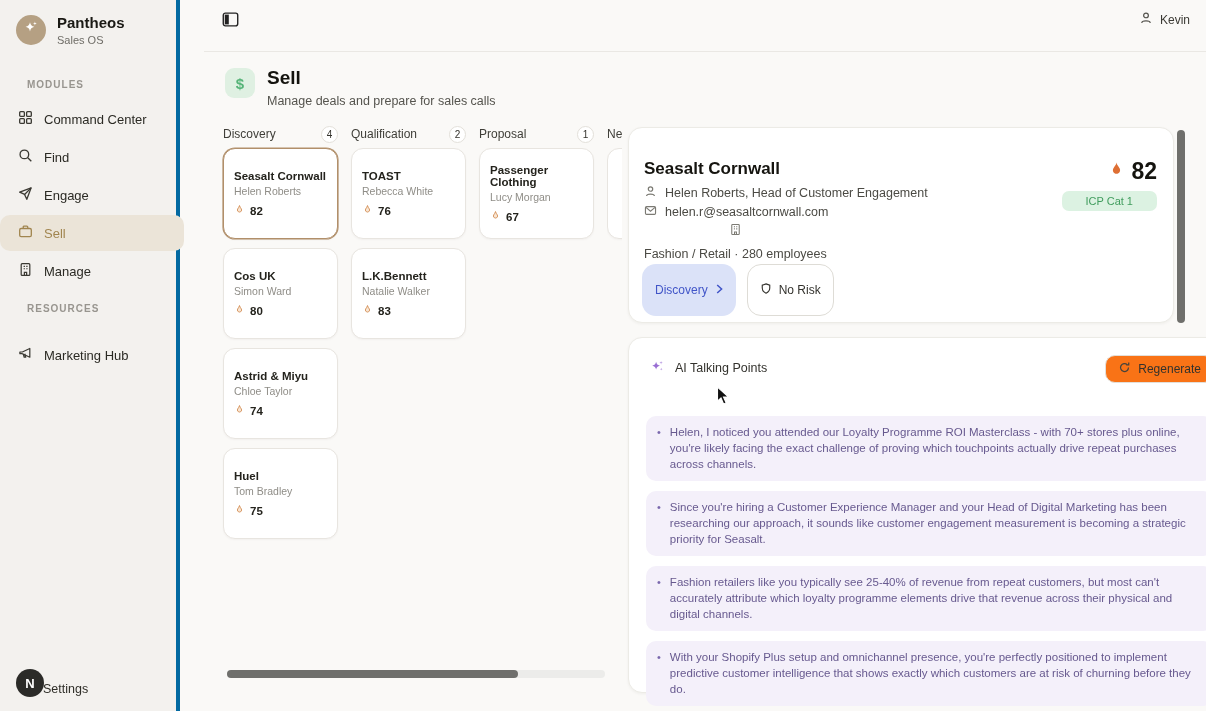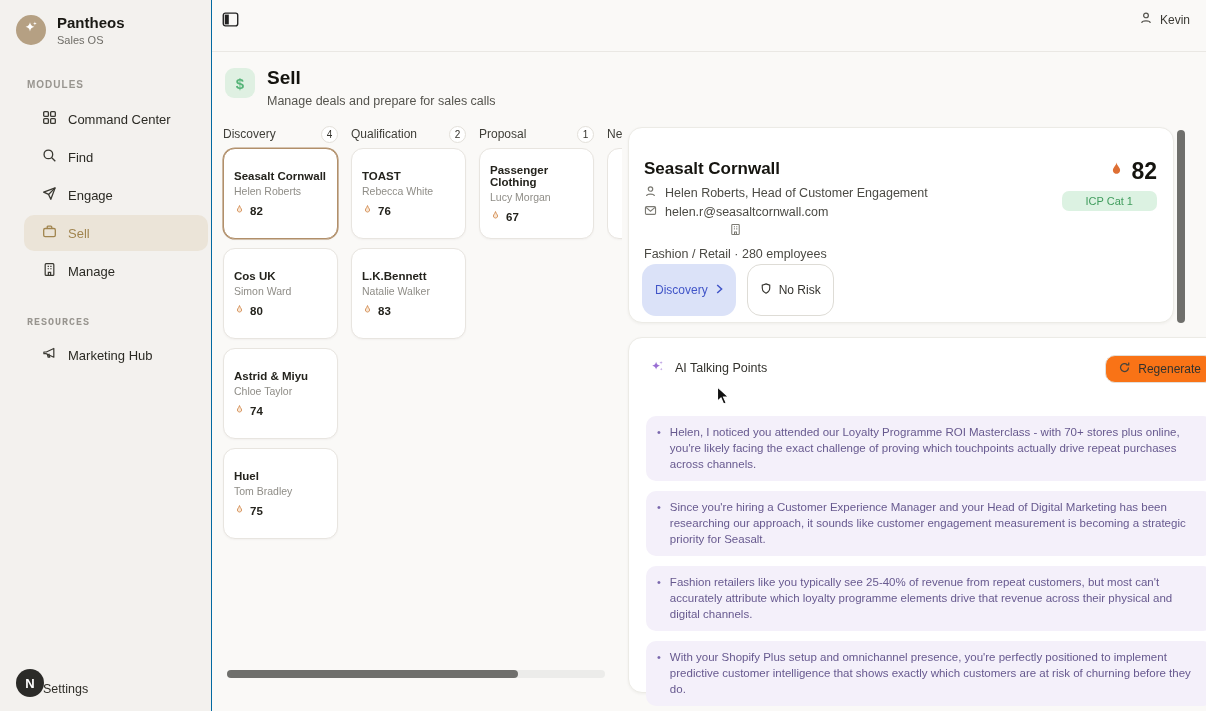--- a/index.html
+++ b/index.html
@@ -1,27 +1,27 @@
 <!DOCTYPE html>
 <html><head>
 <meta charset="utf-8">
 <style>
   * { margin:0; padding:0; box-sizing:border-box; }
   html,body { width:1206px; height:711px; }
   body { font-family:"Liberation Sans", sans-serif; background:#faf9f7; }
   .screen { position:relative; width:1206px; height:711px; overflow:hidden; background:#faf9f7; }
 
   
-  .sidebar { position:absolute; left:0; top:0; width:212px; height:711px; background:#f3f1ee; border-right:1px solid #0369a1; z-index:5; }
+  .sidebar { position:absolute; left:0; top:0; width:180px; height:711px; background:#f3f1ee; border-right:4px solid #0369a1; z-index:5; }
   .logo-wrap { position:absolute; left:16px; top:14px; display:flex; gap:11px; align-items:center; }
   .logo-circle { width:30px; height:30px; border-radius:50%; background:#b5a083; display:flex; align-items:center; justify-content:center; }
   .brand-name { font-size:15px; font-weight:700; color:#1a1914; line-height:18px; }
   .brand-sub { font-size:11px; color:#6f6d67; margin-top:2px; }
   .side-label { position:absolute; left:27px; font-size:10px; font-weight:700; letter-spacing:1px; color:#98958f; }
-  .nav { position:absolute; left:24px; width:184px;text-align:right; }
+  .nav { position:absolute; left:0; width:184px;text-align:right; }
   .nav-item { display:flex; align-items:center; gap:11px; height:36px; padding-left:18px; border-radius:10px; font-size:13px; color:#2b2a24; margin-bottom:2px; cursor:default; }
   .nav-item svg { flex:0 0 auto; }
   .nav-item.active { background:#ebe4d8; color:#a1854f; }
   .side-footer { position:absolute; left:20px; bottom:13px; display:flex; align-items:center; gap:8px; font-size:12.5px; color:#2f2e28; }
   .avatar-n { position:absolute; left:16px; top:669px; width:28px; height:28px; border-radius:50%; background:#2b2b28; color:#fff; font-size:13px; font-weight:600; display:flex; align-items:center; justify-content:center; z-index:8; }
 
   
   .topbar { position:absolute; left:204px; top:0; width:1002px; height:52px; border-bottom:1px solid #eae8e4; z-index:4; }
   .toggle-btn { position:absolute; left:18px; top:11px; }
   .user-chip { position:absolute; right:16px; top:11px; display:flex; align-items:center; gap:7px; font-size:12px; color:#3b3a34; }
@@ -129,21 +129,21 @@
               <line x1="6" y1="4.6" x2="7.4" y2="4.6"></line>
               <line x1="8.8" y1="4.6" x2="10.2" y2="4.6"></line>
               <line x1="6" y1="7.2" x2="7.4" y2="7.2"></line>
               <line x1="8.8" y1="7.2" x2="10.2" y2="7.2"></line>
               <path d="M6.8 14.2 V11 h2.4 v3.2"></path>
             </svg></span>
         <span>Manage</span>
       </div>
     </nav>
 
-    <div class="side-label" style="top:317px;font-family:Liberation Mono, monospace;">RESOURCES</div>
+    <div class="side-label" style="top:303px;">RESOURCES</div>
 
     <nav class="nav" style="top:337px;">
       <div class="nav-item">
         <span><svg width="15" height="15" viewBox="0 0 16 16" fill="none" stroke="#3a3932" stroke-width="1.3" stroke-linejoin="round">
               <path d="M2 6.4 H4.6 L12.6 2.6 V12 L4.6 8.2 H2 Z"></path>
               <path d="M5.6 8.4 L6.6 12 H8.2 L7.2 8.3"></path>
             </svg></span>
         <span>Marketing Hub</span>
       </div>
     </nav>

